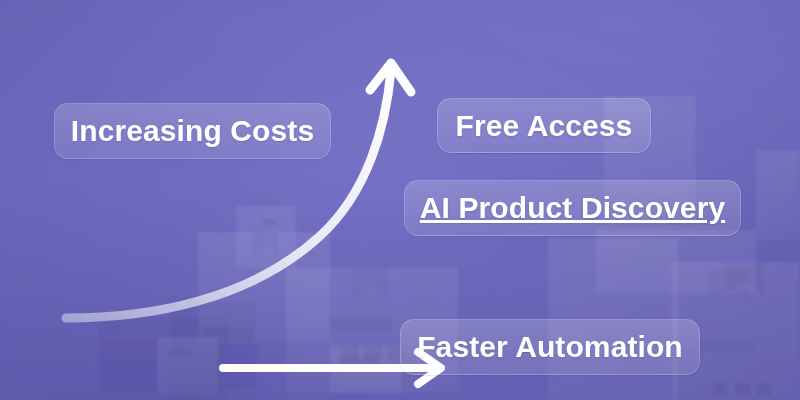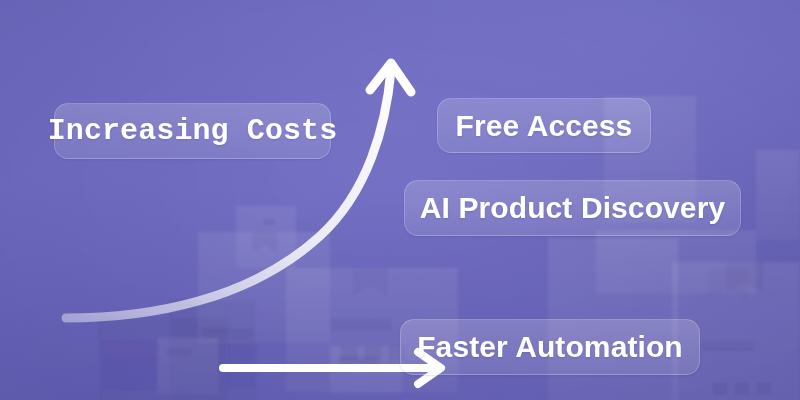--- a/index.html
+++ b/index.html
@@ -67,23 +67,23 @@
     line-height: 1;
     color: #ffffff;
     text-shadow: 0 1px 2px rgba(45,38,95,0.18);
   }
 
   #pill-increasing-costs { left: 54px;  top: 103px; width: 277px; height: 56px; }
   #pill-free-access      { left: 437px; top:  98px; width: 214px; height: 55px; }
   #pill-ai-discovery     { left: 404px; top: 180px; width: 337px; height: 56px; }
   #pill-faster-automation{ left: 400px; top: 272px; width: 300px; height: 56px; margin-top: 47px; }
 
-  #pill-increasing-costs .pill-text { font-size: 30px; font-family: Liberation Mono, monospace; }
+  #pill-increasing-costs .pill-text { font-size: 30px; }
   #pill-free-access .pill-text      { font-size: 30px; }
-  #pill-ai-discovery .pill-text     { font-size: 30px; }
+  #pill-ai-discovery .pill-text     { font-size: 30px; text-decoration: underline; }
   #pill-faster-automation .pill-text{ font-size: 30px; }
 </style>
 </head>
 <body>
 
 <div id="stage">
 
   <div class="bg-gradient"></div>
 
   <svg class="boxes" width="800" height="400" viewBox="0 0 800 400" aria-hidden="true">

